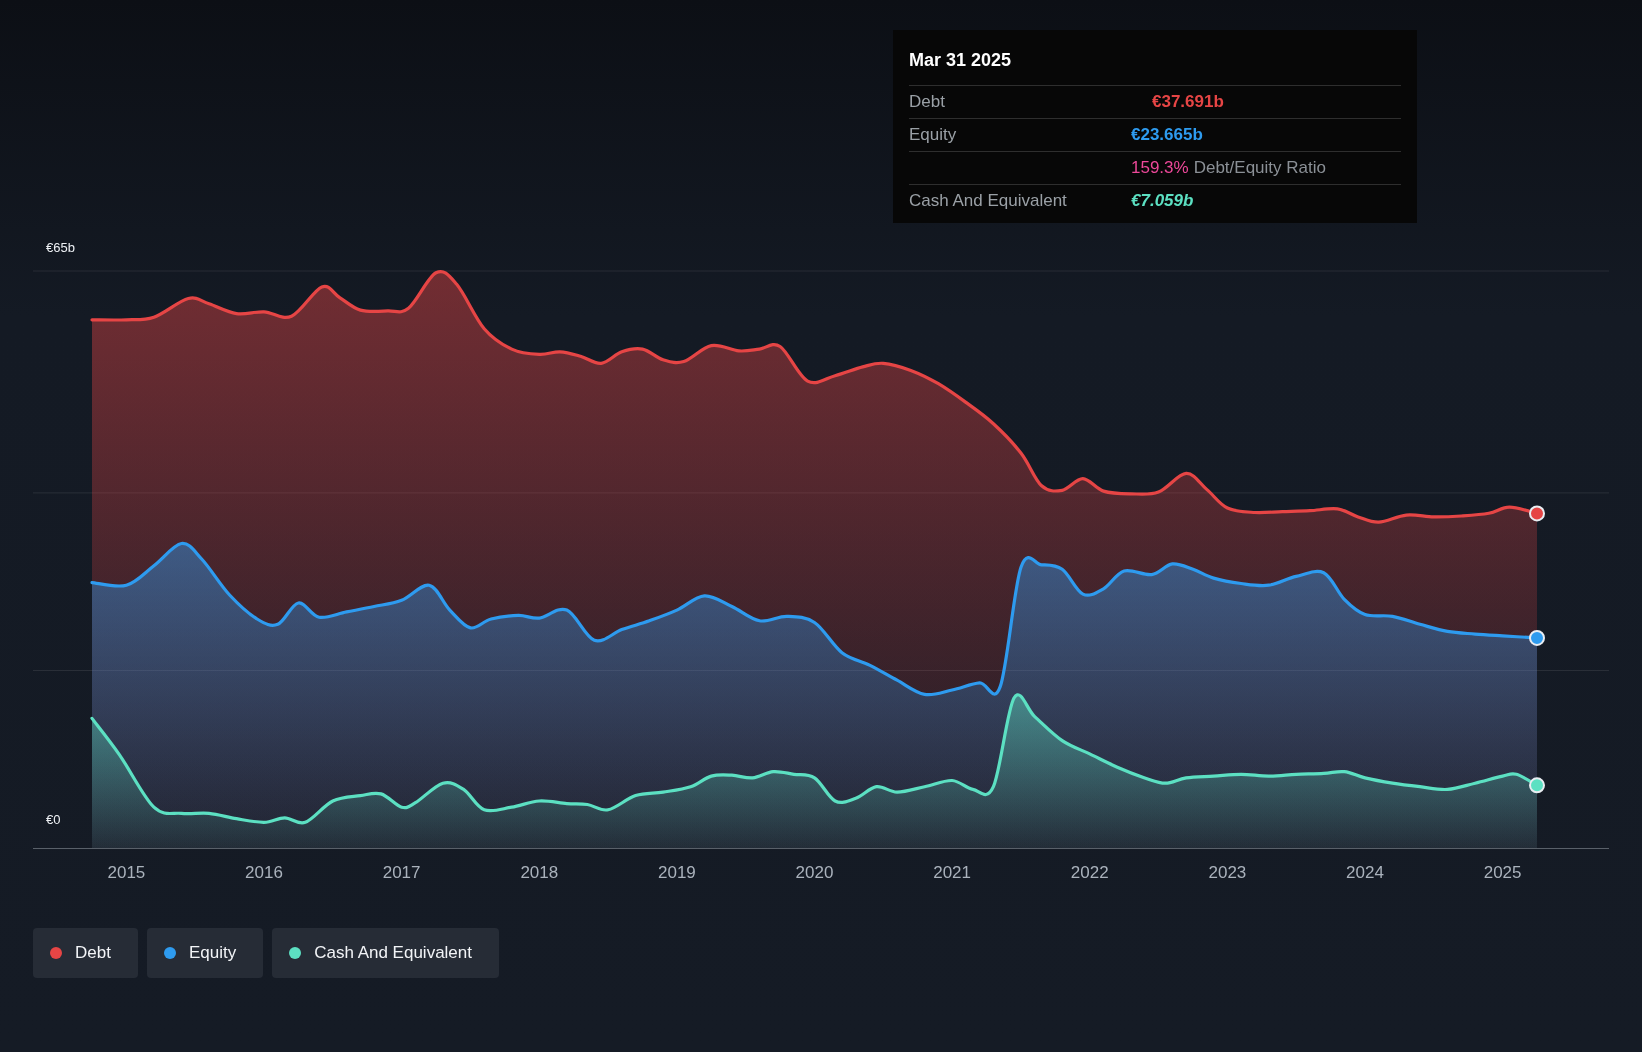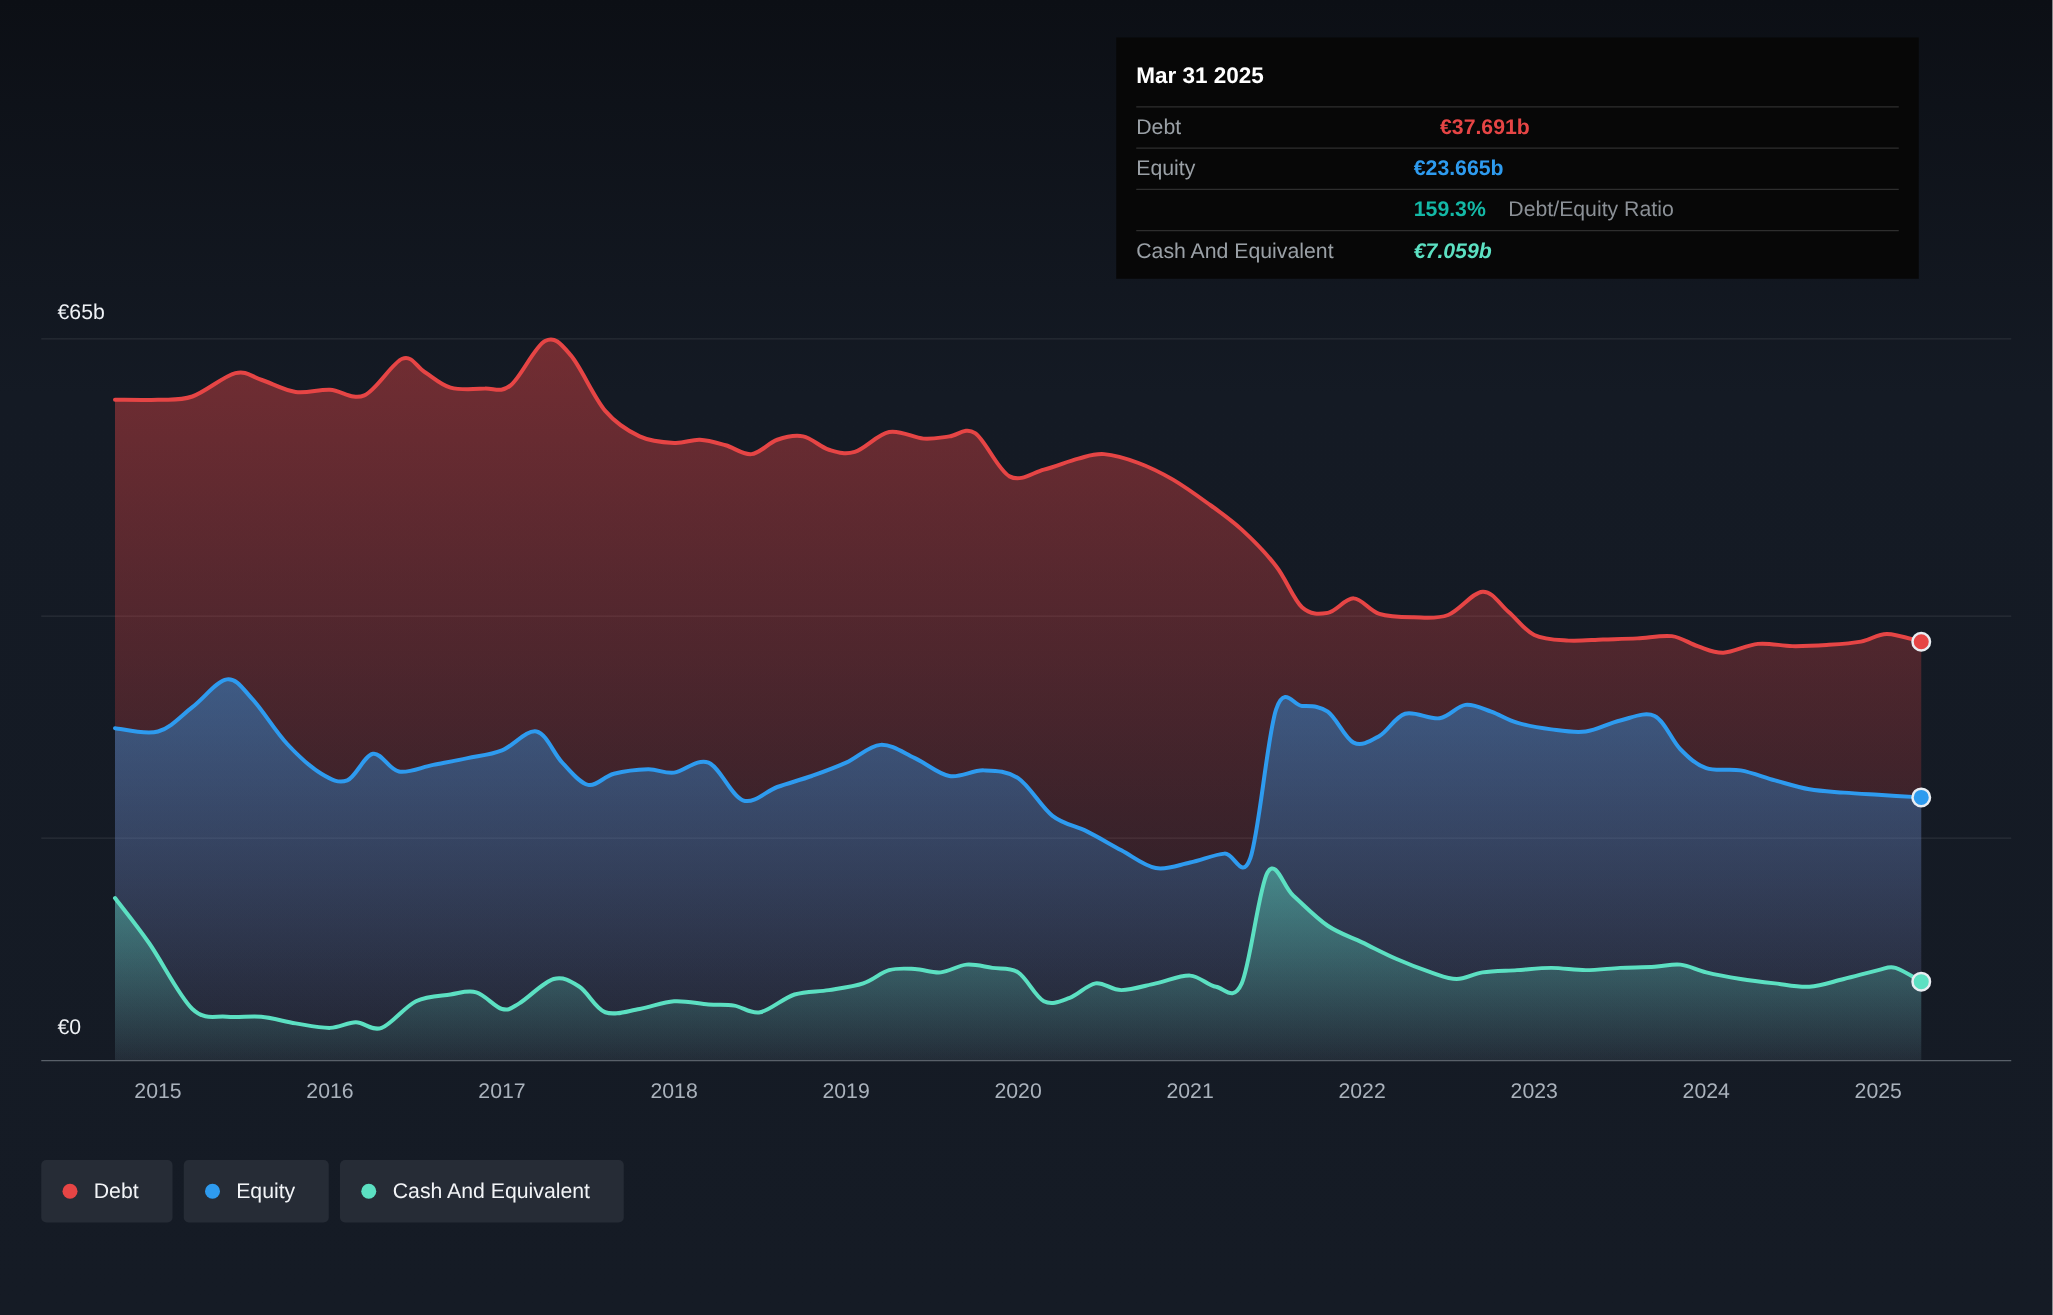--- a/index.html
+++ b/index.html
@@ -7,39 +7,39 @@
   body {
     position: relative;
     font-family: "Liberation Sans", sans-serif;
     background: linear-gradient(180deg, #0c0f15 0%, #141a24 30%, #151b25 100%);
     color: #fff;
   }
   #chart-svg { position:absolute; left:0; top:0; }
 
   
   .tooltip {
-    position:absolute; left:893px; top:30px; width:642px;
+    position:absolute; left:893px; top:30px; width:524px;
     background:#070707; padding:12px 16px 6px 16px;
   }
   .tooltip-title { font-size:18px; font-weight:700; color:#ffffff; padding:8px 0 14px 0; }
   .t-row {
     display:flex; align-items:center; height:33px;
     border-top:1px solid rgba(255,255,255,0.16);
     font-size:17px;
   }
   .t-label { width:222px; color:#9aa0a6; }
   .t-value { font-weight:400; }
   .c-debt   { color:#e64545; font-weight:700;margin-left:21px; }
   .c-equity { color:#2e9bef; font-weight:700; }
   .c-cash   { color:#5ce0c2; font-weight:700;font-style:italic; }
-  .ratio-val   { color:#14b8a6; font-weight:700; margin-right:18px; }
+  .ratio-val   { color:#ec4899; font-weight:400; margin-right:5px; }
   .ratio-label { color:#8b9096; font-weight:400; }
 
   
-  .y-label { position:absolute; font-size:17px; color:#eef1f5; }
+  .y-label { position:absolute; font-size:13px; color:#eef1f5; }
   #y-max  { left:46px; top:240px; }
   #y-zero { left:46px; top:812px; }
 
   
   .legend { position:absolute; left:33px; top:928px; display:flex; gap:9px; }
   .legend-item {
     display:flex; align-items:center; gap:13px;
     background:#262c36; border-radius:4px; height:50px;
     padding:0 27px 0 17px; font-size:17px; color:#f2f4f7; cursor:pointer;
   }

